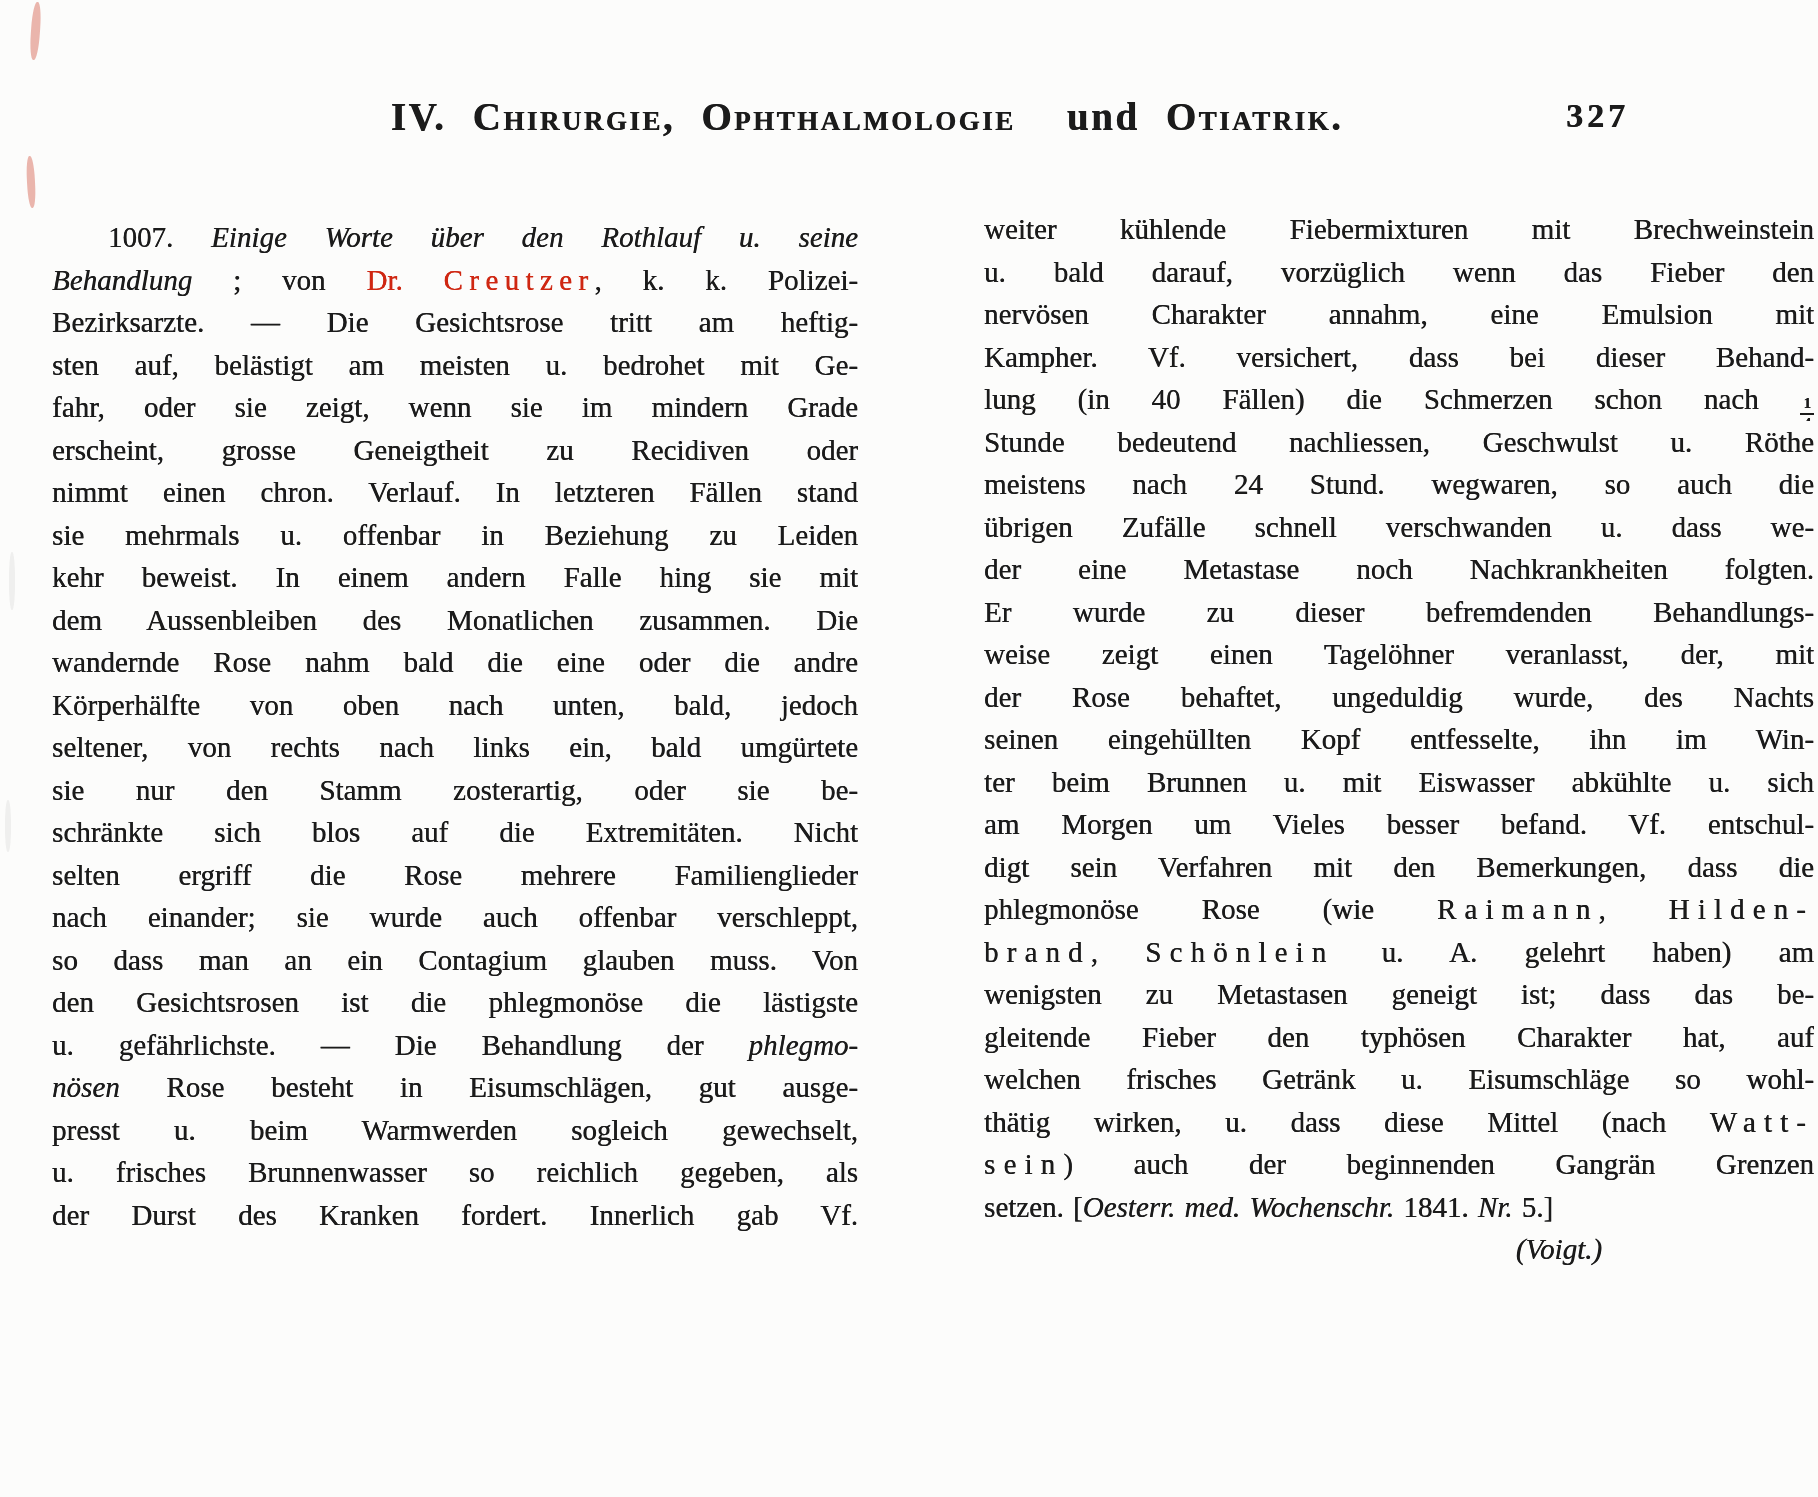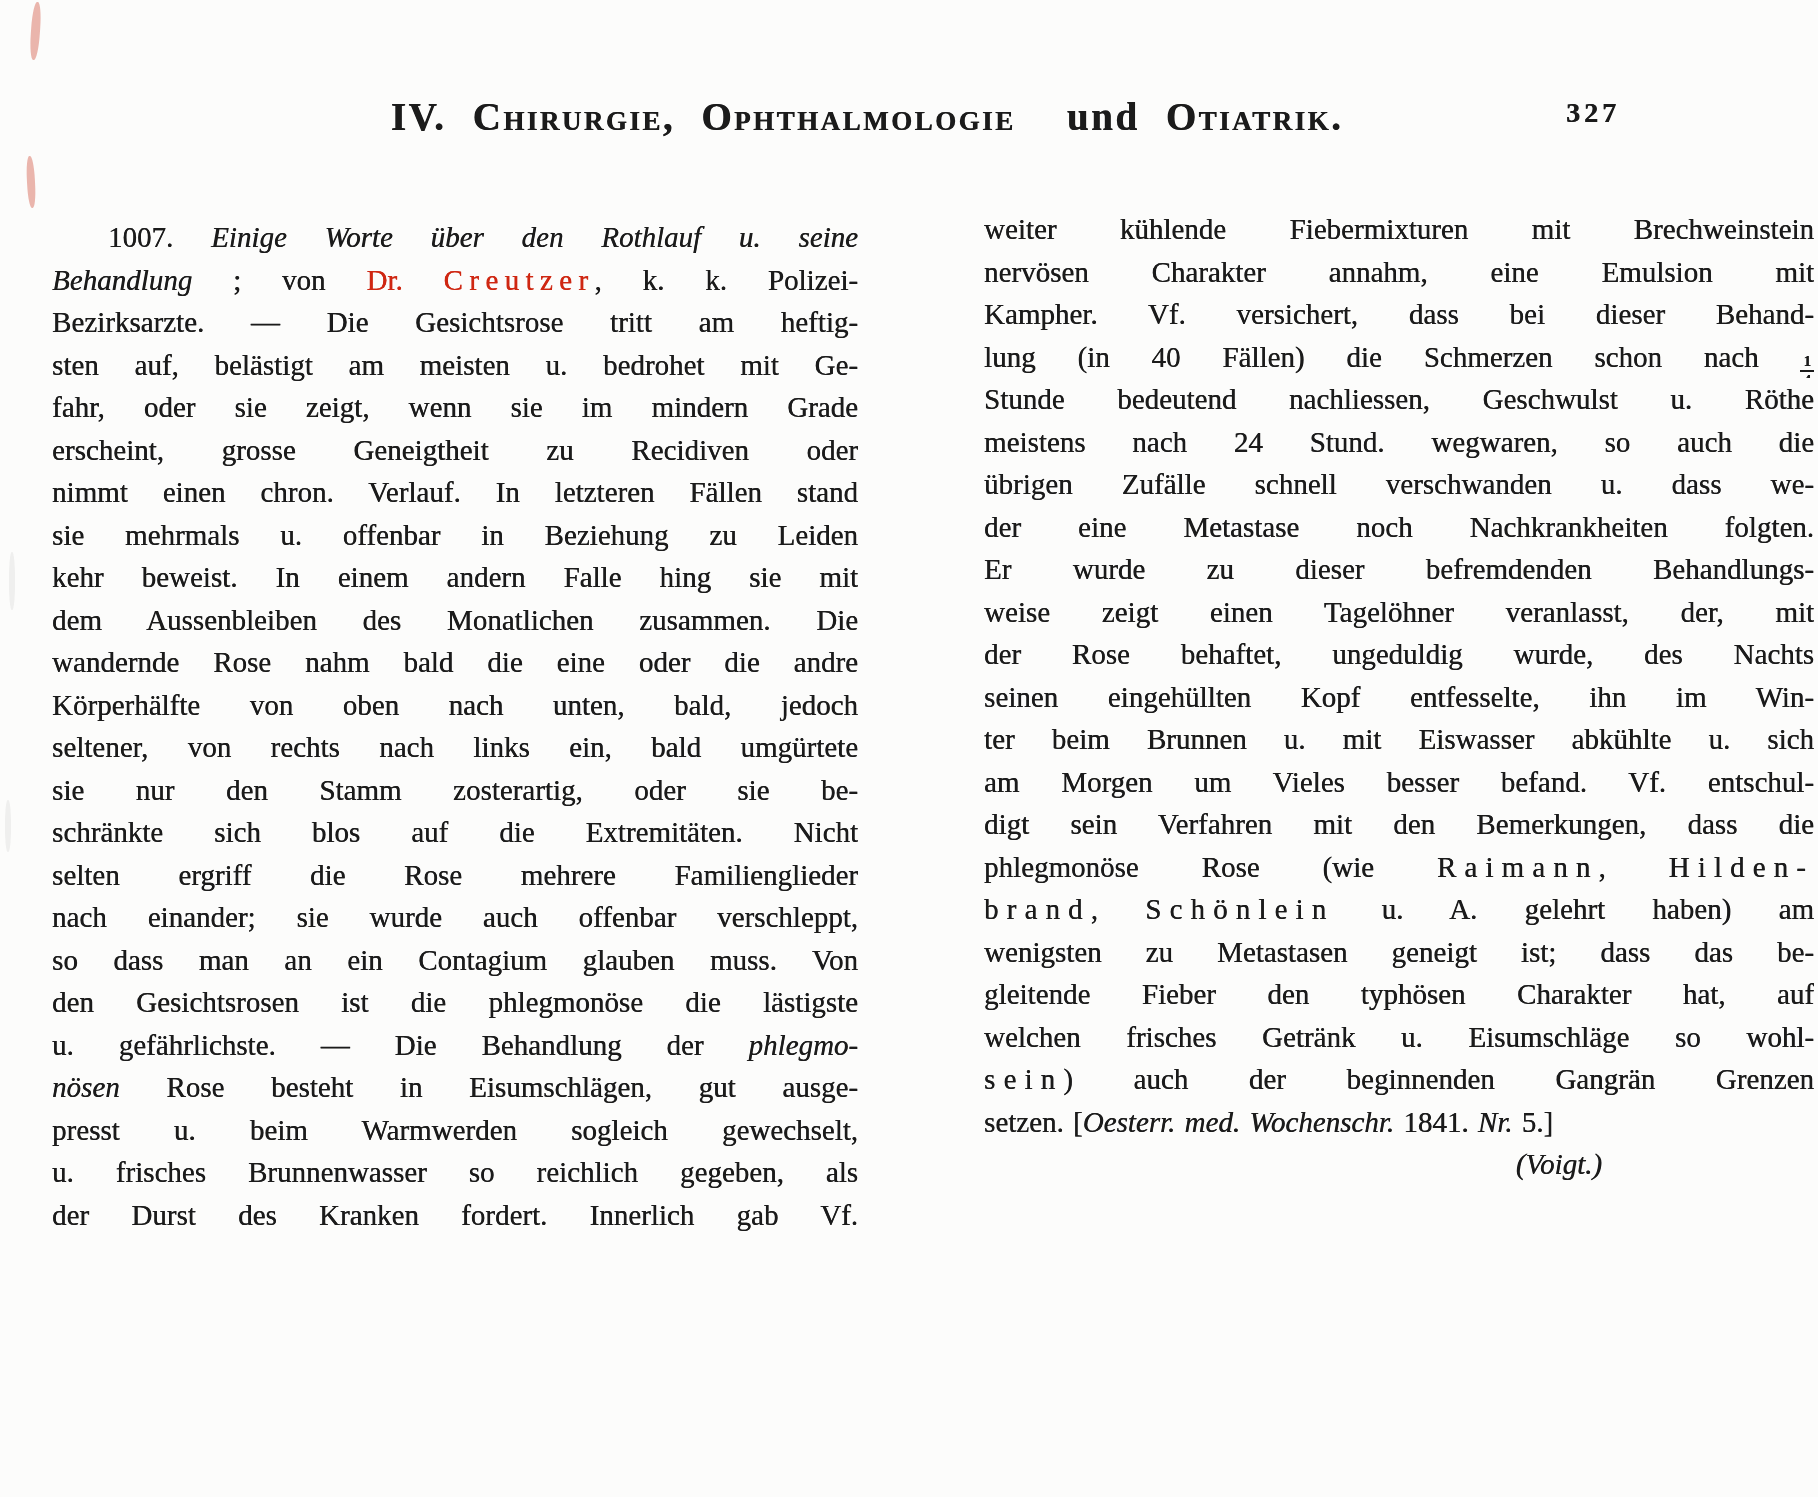--- a/index.html
+++ b/index.html
@@ -29,21 +29,21 @@
   .header-title{
     position:absolute;left:252px;top:94px;width:1230px;
     text-align:center;font-weight:700;font-size:39px;
     letter-spacing:2.5px;word-spacing:14px;white-space:nowrap;
     text-shadow:0.5px 0.3px 0 currentColor;
   }
   .hsc{font-variant:small-caps;}
   .hund{font-variant:normal;margin-left:25px;}
   .page-number{
     position:absolute;left:1566px;top:97px;
-    font-weight:700;font-size:28px;letter-spacing:4px;
+    font-weight:700;font-size:34px;letter-spacing:4px;
     text-shadow:0.5px 0.3px 0 currentColor;
     text-align:center;
   }
 
   
   .column{
     position:absolute;font-size:29px;line-height:var(--lh);
     text-shadow:0.35px 0.25px 0 currentColor;word-spacing:2px;
   }
   .column.leftcol{left:52px;top:196px;width:806px;margin-top:20px;}
@@ -104,20 +104,21 @@
       <div class="line"><span>so dass man an ein Contagium glauben muss. Von</span></div>
       <div class="line"><span>den Gesichtsrosen ist die phlegmonöse die lästigste</span></div>
       <div class="line"><span>u. gefährlichste. — Die Behandlung der </span><span class="it">phlegmo-</span></div>
       <div class="line"><span class="it">nösen</span><span> Rose besteht in Eisumschlägen, gut ausge-</span></div>
       <div class="line"><span>presst u. beim Warmwerden sogleich gewechselt,</span></div>
       <div class="line"><span>u. frisches Brunnenwasser so reichlich gegeben, als</span></div>
       <div class="line"><span>der Durst des Kranken fordert. Innerlich gab Vf.</span></div>
     </div>
   <div class="column rightcol">
       <div class="line"><span>weiter kühlende Fiebermixturen mit Brechweinstein</span></div>
+      <div class="line"><span>u. bald darauf, vorzüglich wenn das Fieber den</span></div>
       <div class="line"><span>nervösen Charakter annahm, eine Emulsion mit</span></div>
       <div class="line"><span>Kampher. Vf. versichert, dass bei dieser Behand-</span></div>
       <div class="line"><span>lung (in 40 Fällen) die Schmerzen schon nach </span><span class="frac">
           <span class="fn">1</span>
           <span class="fd">4</span>
         </span></div>
       <div class="line"><span>Stunde bedeutend nachliessen, Geschwulst u. Röthe</span></div>
       <div class="line"><span>meistens nach 24 Stund. wegwaren, so auch die</span></div>
       <div class="line"><span>übrigen Zufälle schnell verschwanden u. dass we-</span></div>
       <div class="line"><span>der eine Metastase noch Nachkrankheiten folgten.</span></div>
@@ -126,17 +127,18 @@
       <div class="line"><span>der Rose behaftet, ungeduldig wurde, des Nachts</span></div>
       <div class="line"><span>seinen eingehüllten Kopf entfesselte, ihn im Win-</span></div>
       <div class="line"><span>ter beim Brunnen u. mit Eiswasser abkühlte u. sich</span></div>
       <div class="line"><span>am Morgen um Vieles besser befand. Vf. entschul-</span></div>
       <div class="line"><span>digt sein Verfahren mit den Bemerkungen, dass die</span></div>
       <div class="line"><span>phlegmonöse Rose (wie </span><span class="sp">Raimann</span><span>, </span><span class="sp">Hilden-</span></div>
       <div class="line"><span class="sp">brand</span><span>, </span><span class="sp">Schönlein</span><span> u. A. gelehrt haben) am</span></div>
       <div class="line"><span>wenigsten zu Metastasen geneigt ist; dass das be-</span></div>
       <div class="line"><span>gleitende Fieber den typhösen Charakter hat, auf</span></div>
       <div class="line"><span>welchen frisches Getränk u. Eisumschläge so wohl-</span></div>
+      <div class="line"><span>thätig wirken, u. dass diese Mittel (nach </span><span class="sp">Watt-</span></div>
       <div class="line"><span class="sp">sein</span><span>) auch der beginnenden Gangrän Grenzen</span></div>
       <div class="line left-align"><span>setzen. [</span><span class="it">Oesterr. med. Wochenschr.</span><span> 1841. </span><span class="it">Nr.</span><span> 5.]</span></div>
       <div class="line sig"><span class="it">(Voigt.)</span></div>
     </div>
 </div>
 
 </body></html>

